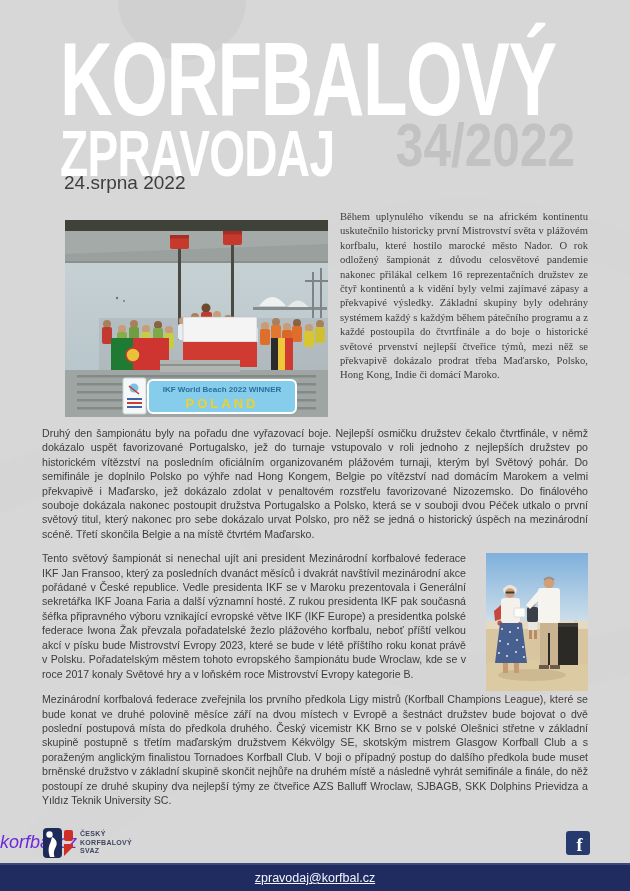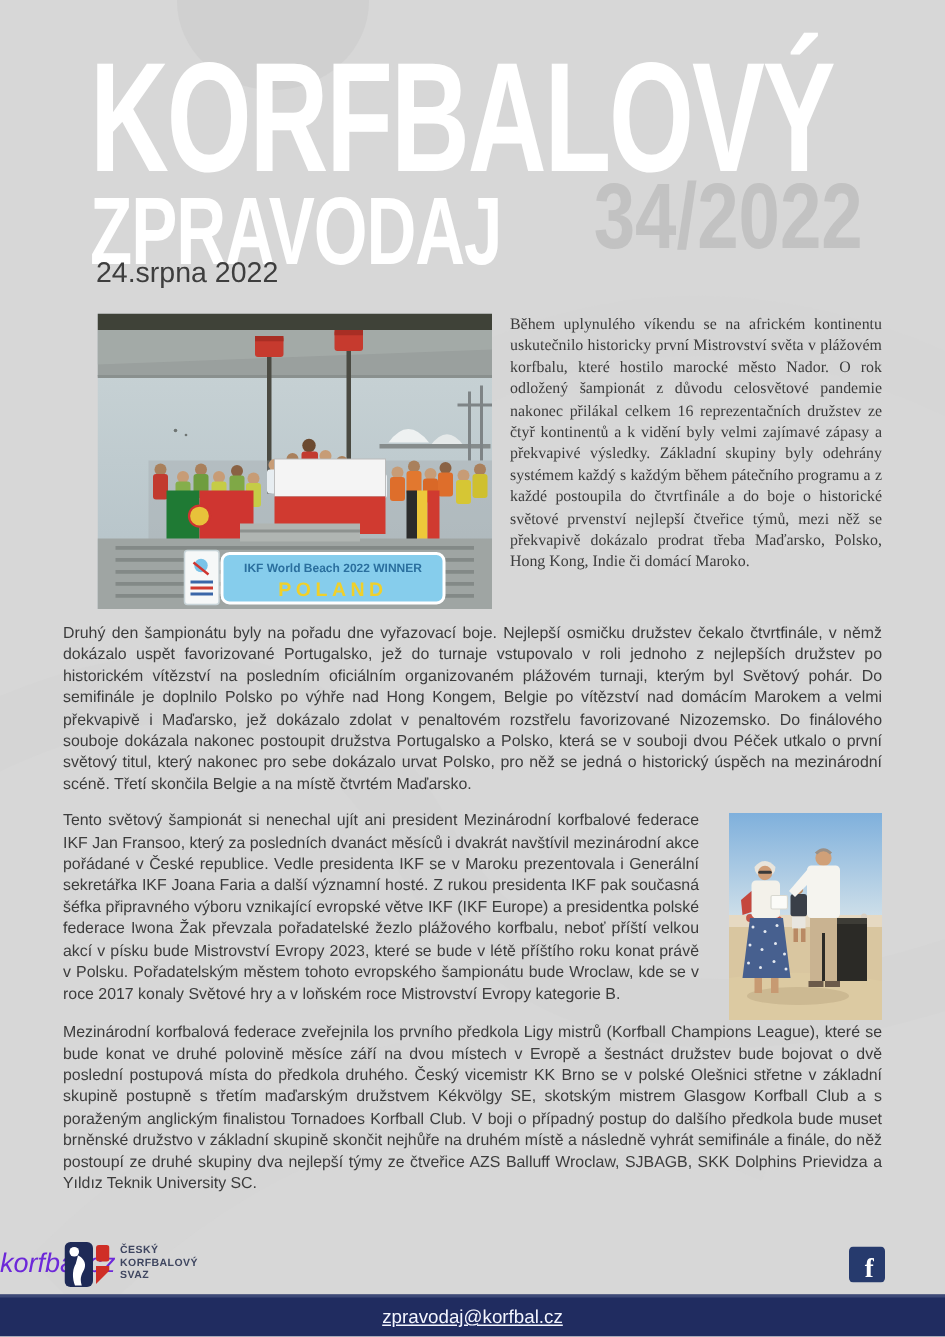--- a/index.html
+++ b/index.html
@@ -40,21 +40,21 @@
     position:absolute;left:64px;top:172px;
     font-size:19px;color:#3e3e3e;
   }
   
   .content{position:absolute;left:42px;right:42px;top:206px;z-index:2;}
   .para{
     font-size:10.6px;line-height:14.4px;color:#3c3c3c;
     text-align:justify;
   }
   .sec1{display:flex;gap:12px;align-items:flex-start;}
-  .photo1-box{flex:none;width:263px;height:197px;margin-left:23px;margin-top:3px;}
+  .photo1-box{flex:none;width:263px;height:197px;margin-left:23px;margin-top:14px;}
   .p1{flex:1;margin-top:4px;font-family:Liberation Serif, serif;}
   .p2{margin-top:9px;}
   .sec3{display:flex;gap:20px;align-items:flex-start;margin-top:10px;}
   .p3{flex:1;}
   .photo2-box{flex:none;width:102px;height:138px;margin-top:2px;}
   .p4{margin-top:1px;}
   svg{display:block;}
   
   .footer-row{
     position:absolute;left:43px;right:40px;top:826px;height:34px;

